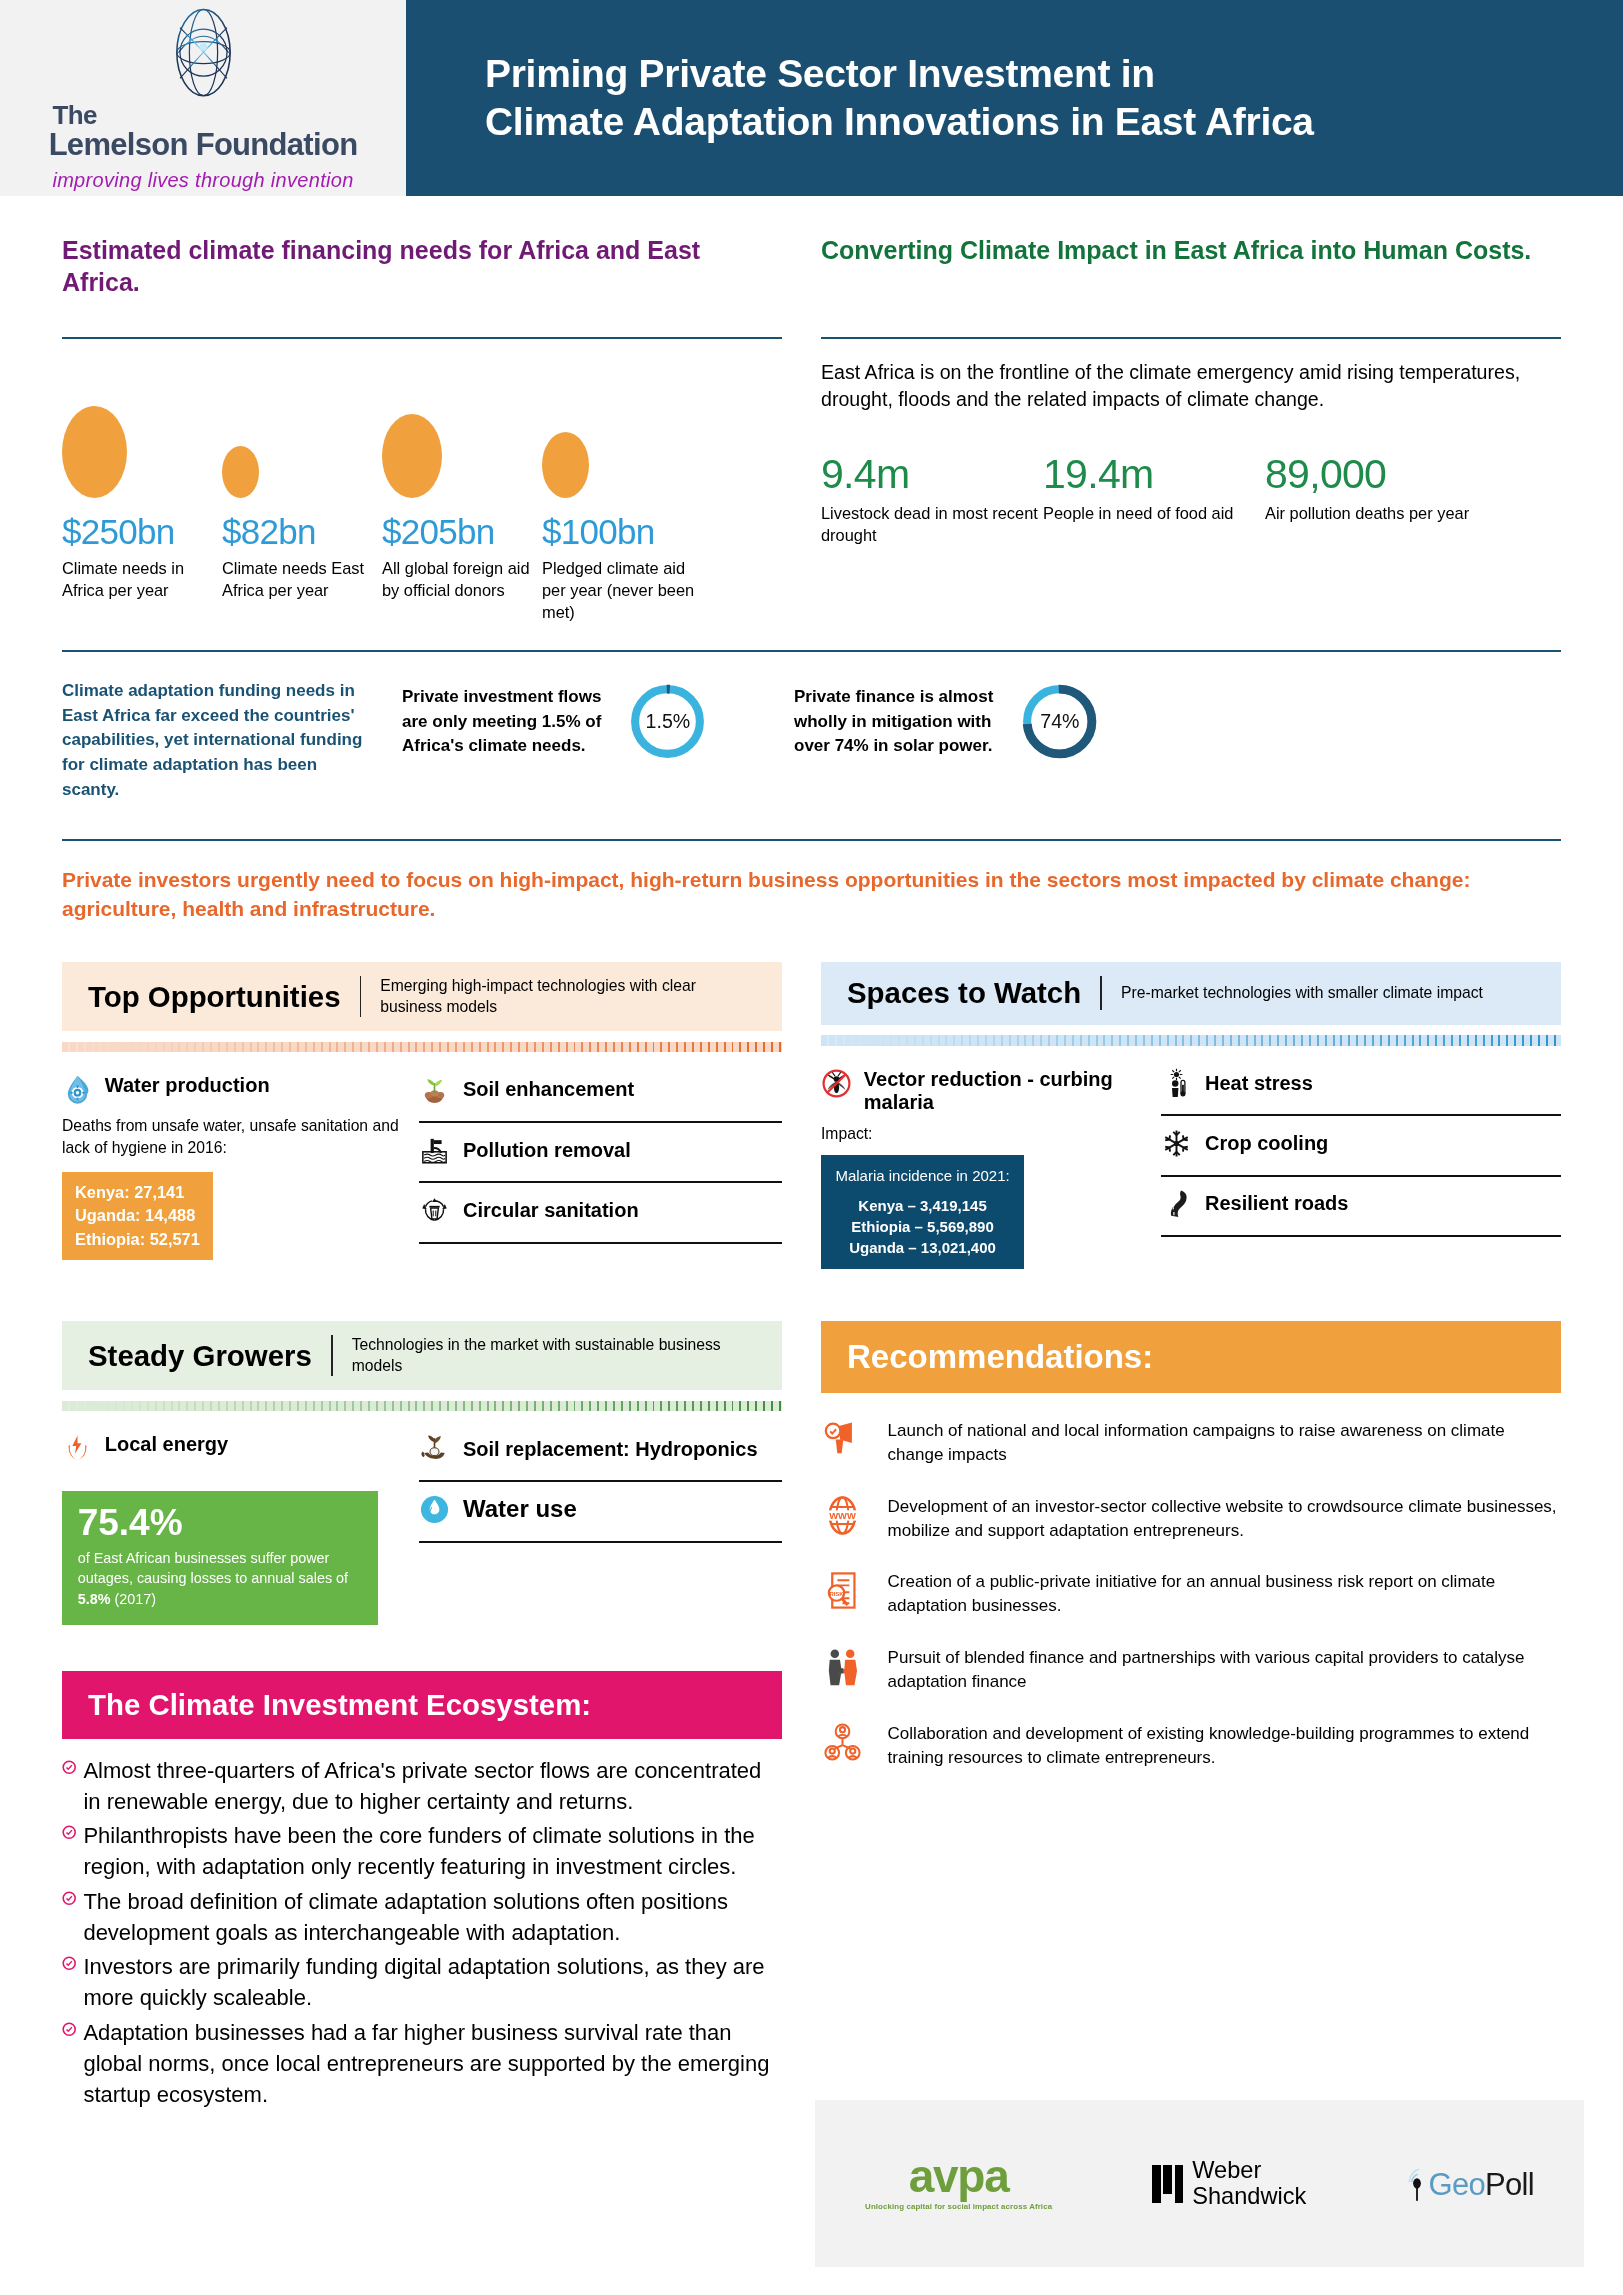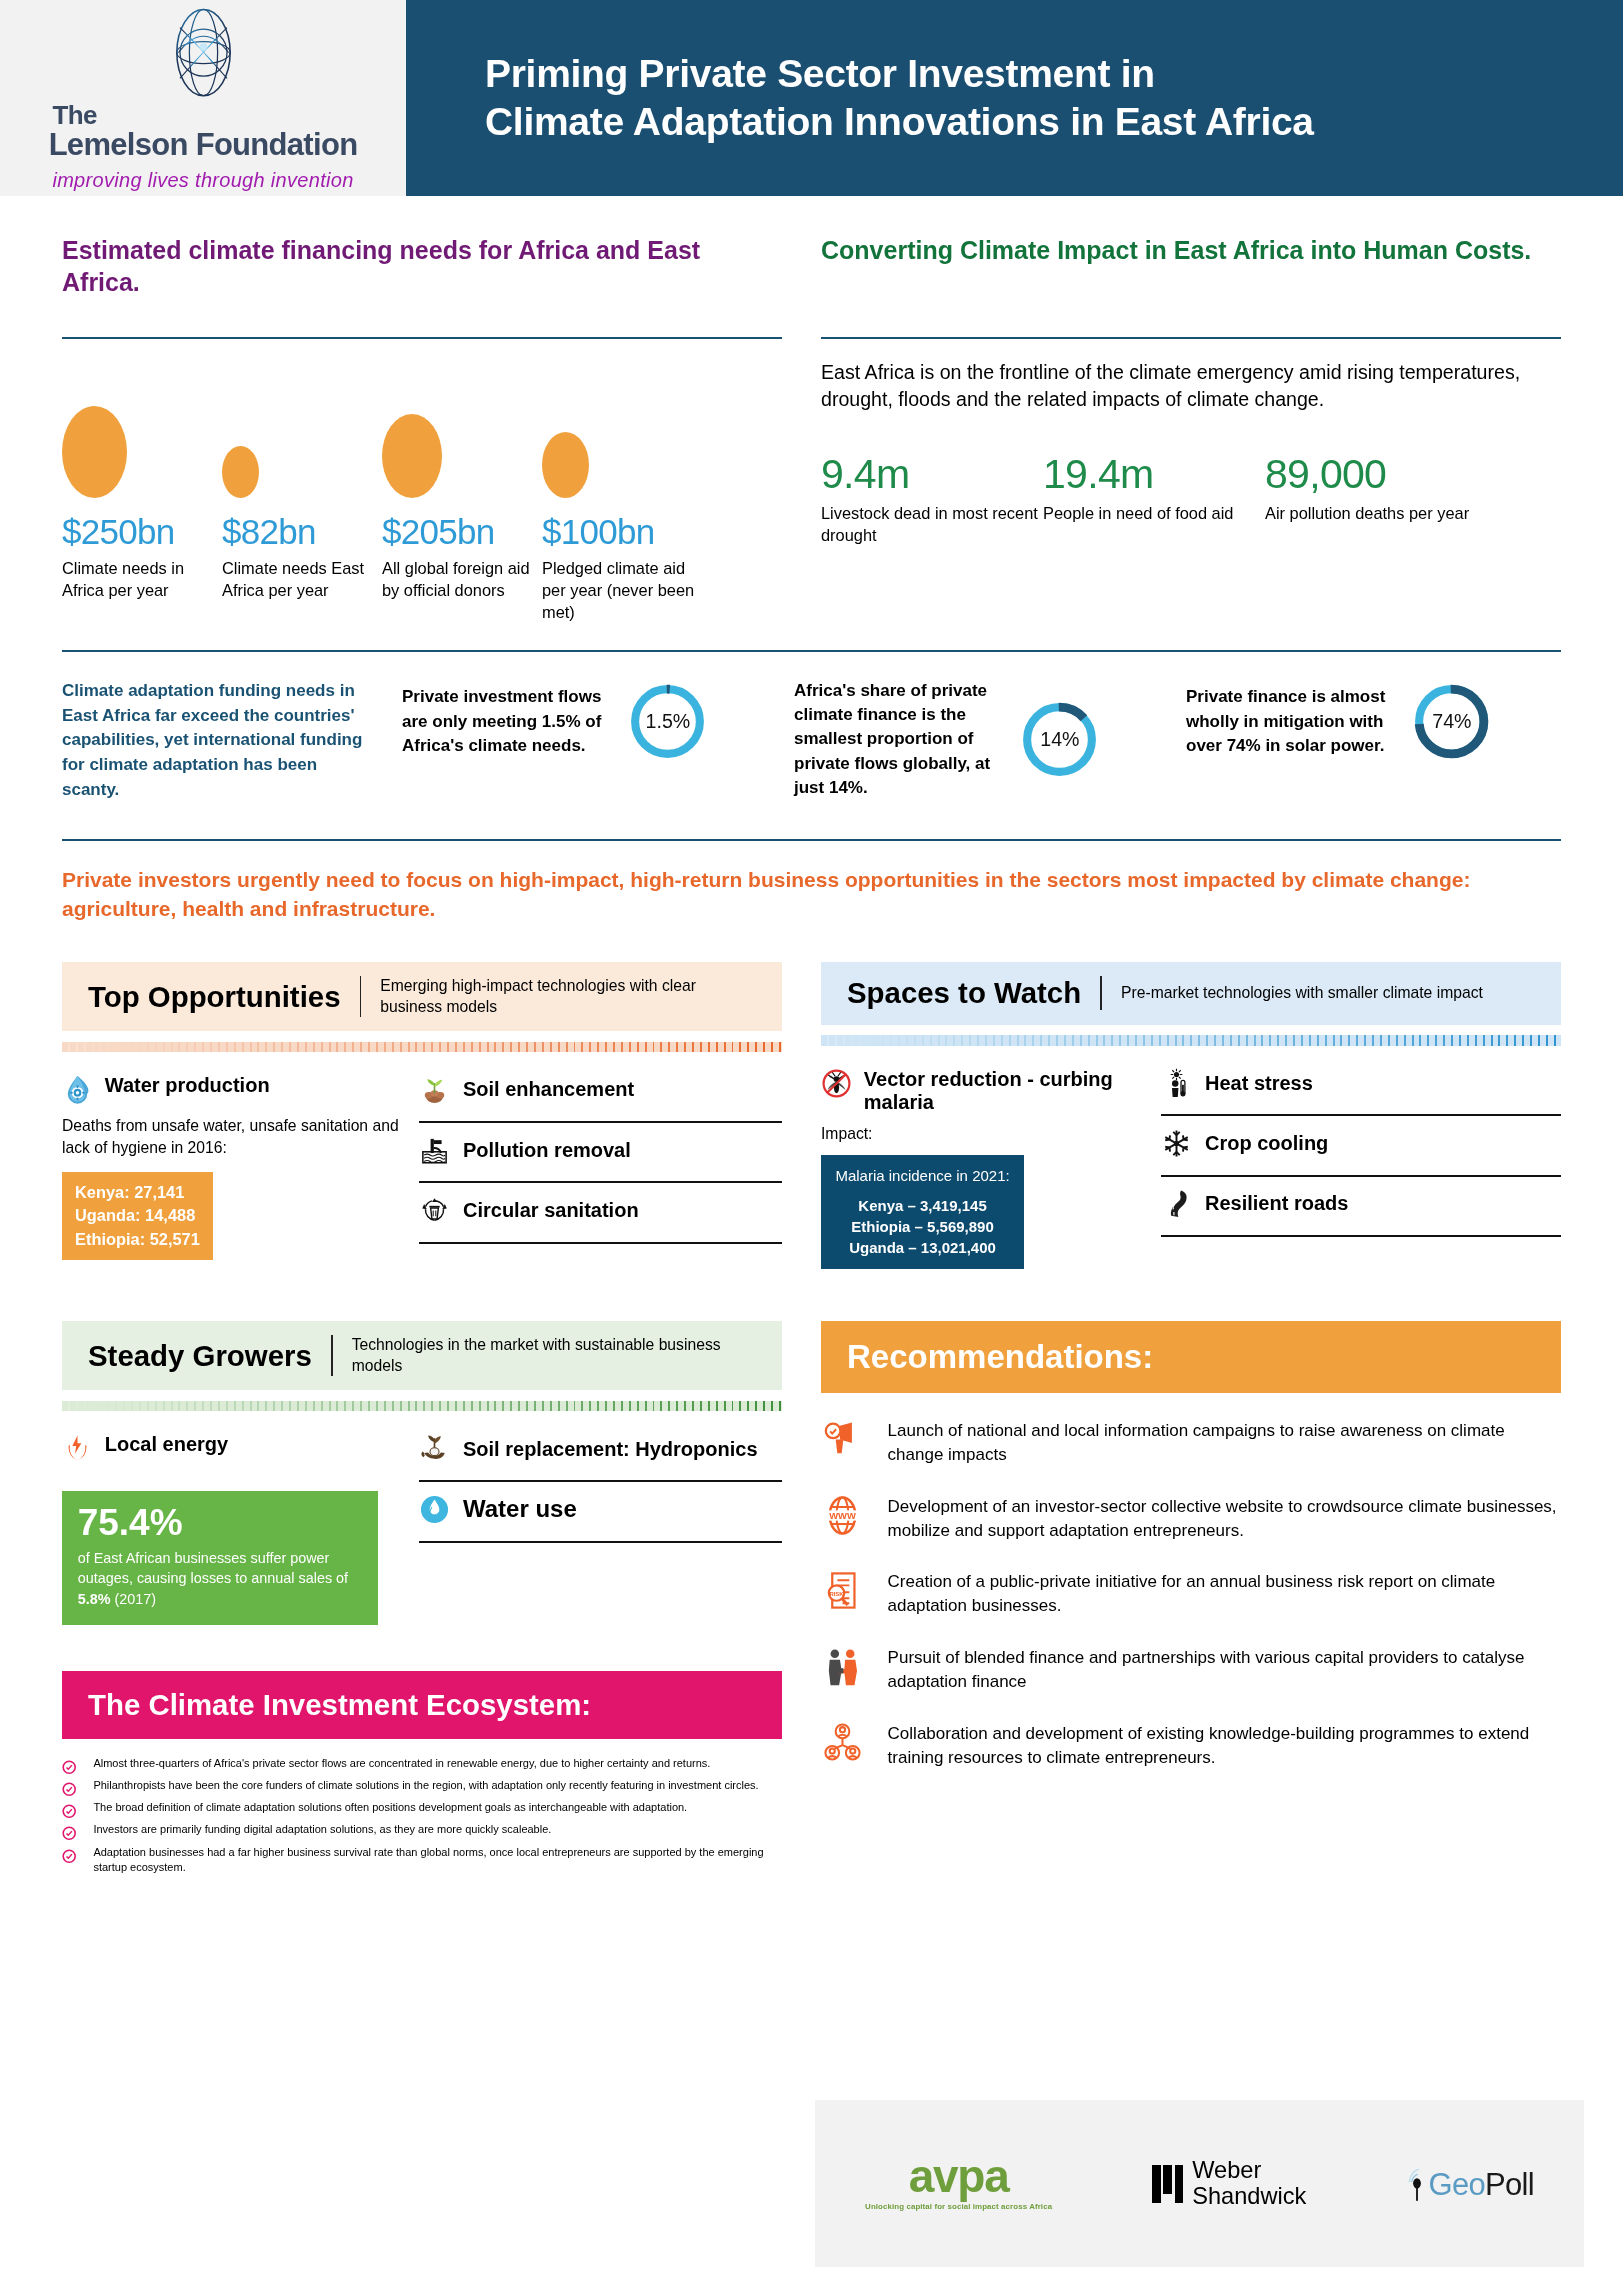--- a/index.html
+++ b/index.html
@@ -116,21 +116,21 @@
   .badge-green .pct { font-size: 37px; font-weight: 700; line-height: 1; }
   .badge-green .cap { font-size: 14.4px; line-height: 1.42; margin-top: 6.5px; }
 
   .rlist-row { border-bottom: 2px solid #111; padding: 11.8px 0 15.7px; display: flex; align-items: center; gap: 13px; }
   .rlist-row:first-child { padding-top: 0; }
 
   
   .eco-head { background: #e0156b; padding: 17px 26px; }
   .eco-head .t { font-size: 29.4px; font-weight: 700; color: #fff; }
   .bullets { margin-top: 17px; }
-  .bullet { display: flex; gap: 17px; font-size: 11px; line-height: 1.4; margin-bottom: 3.9px; }
+  .bullet { display: flex; gap: 7px; font-size: 22px; line-height: 1.4; margin-bottom: 3.9px; }
   .bullet .bic { flex: none; margin-top: 3.9px; }
 
   
   .rec-head { background: #f0a13d; padding: 17px 26px; }
   .rec-head .t { font-size: 33px; font-weight: 700; color: #fff; }
   .rec-list { margin-top: 26px; }
   .rec-row { display: flex; gap: 23.6px; align-items: flex-start; margin-bottom: 27.5px; }
   .rec-row .ricon { width: 43px; flex: none; display:flex; justify-content:center; }
   .rec-row .rtxt { font-size: 17px; line-height: 1.42; }
 
@@ -266,30 +266,20 @@
       <div class="donut-text" style="width:209px;">Private investment flows are only meeting 1.5% of Africa's climate needs.</div>
       <div class="donut-wrap">
         <svg width="85" height="85" viewBox="0 0 42 42">
           <circle cx="21" cy="21" r="16" fill="none" stroke="#3ab4de" stroke-width="4"></circle>
           <circle cx="21" cy="21" r="16" fill="none" stroke="#1f5878" stroke-width="4.4" stroke-dasharray="1.5 98.5" stroke-dashoffset="25" pathLength="100"></circle>
         </svg>
         <div class="donut-val">1.5%</div>
       </div>
     </div>
 
-    <div class="donut-block" style="width:366px;">
-      <div class="donut-text" style="width:209px;">Africa's share of private climate finance is the smallest proportion of private flows globally, at just 14%.</div>
-      <div class="donut-wrap">
-        <svg width="85" height="85" viewBox="0 0 42 42">
-          <circle cx="21" cy="21" r="16" fill="none" stroke="#3ab4de" stroke-width="4"></circle>
-          <circle cx="21" cy="21" r="16" fill="none" stroke="#1f5878" stroke-width="4.4" stroke-dasharray="14 86" stroke-dashoffset="25" pathLength="100"></circle>
-        </svg>
-        <div class="donut-val">14%</div>
-      </div>
-    </div>
 
     <div class="donut-block" style="width:366px;">
       <div class="donut-text" style="width:209px;">Private finance is almost wholly in mitigation with over 74% in solar power.</div>
       <div class="donut-wrap">
         <svg width="85" height="85" viewBox="0 0 42 42">
           <circle cx="21" cy="21" r="16" fill="none" stroke="#3ab4de" stroke-width="4"></circle>
           <circle cx="21" cy="21" r="16" fill="none" stroke="#1f5878" stroke-width="4.4" stroke-dasharray="74 26" stroke-dashoffset="25" pathLength="100"></circle>
         </svg>
         <div class="donut-val">74%</div>
       </div>

